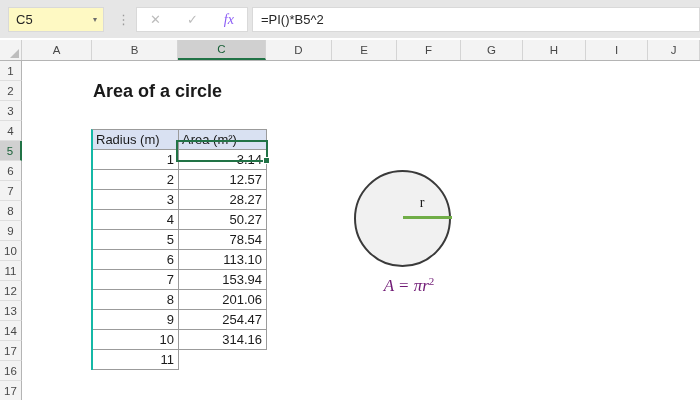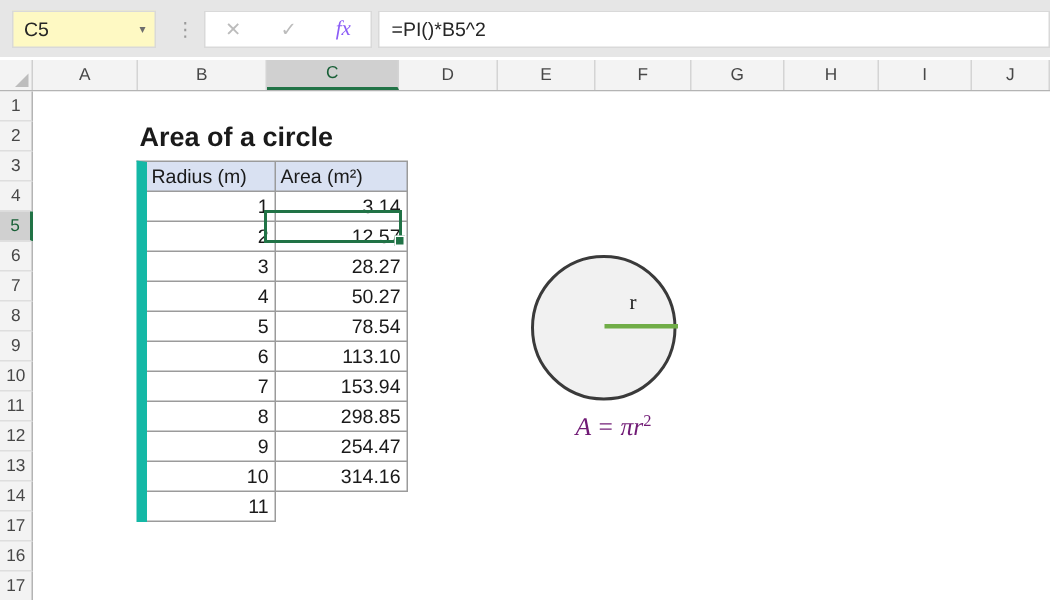--- a/index.html
+++ b/index.html
@@ -40,22 +40,22 @@
       border-bottom:1px solid #dedede;display:flex;align-items:center;justify-content:center;
       font-size:11.5px;color:#474747;cursor:default}
   .rh.sel{background:#d0d0d0;border-right:2px solid #217346;color:#175f36}
 
   
   .cells{position:absolute;left:22px;top:61px;width:678px;height:339px;background:#fff}
   .title{position:absolute;left:71px;top:20px;height:20px;line-height:20px;
          font-weight:bold;font-size:18px;color:#1a1a1a;white-space:nowrap}
 
   
-  .xl-table{position:absolute;left:69px;top:46px;border-top:1px solid #9b9b9b;
-            border-left:7px solid #14b8a6}
+  .xl-table{position:absolute;left:69px;top:68px;border-top:1px solid #9b9b9b;
+            border-left:2px solid #14b8a6}
   .xl-tr{display:flex;height:20px}
   .xl-td{box-sizing:border-box;border-right:1px solid #9b9b9b;border-bottom:1px solid #9b9b9b;
          font-size:13px;color:#1a1a1a;display:flex;align-items:center;white-space:nowrap}
   .xl-td.cb{width:86px}
   .xl-td.cc{width:88px}
   .xl-th{background:#d9e1f2;padding-left:3px}
   .num{justify-content:flex-end;padding-right:4px}
 
   
   .sel-box{position:absolute;left:154px;top:79px;width:92px;height:22px;
@@ -161,21 +161,21 @@
     <div class="xl-tr">
       <div class="xl-td cb num">6</div>
       <div class="xl-td cc num">113.10</div>
     </div>
     <div class="xl-tr">
       <div class="xl-td cb num">7</div>
       <div class="xl-td cc num">153.94</div>
     </div>
     <div class="xl-tr">
       <div class="xl-td cb num">8</div>
-      <div class="xl-td cc num">298.85</div>
+      <div class="xl-td cc num">201.06</div>
     </div>
     <div class="xl-tr">
       <div class="xl-td cb num">9</div>
       <div class="xl-td cc num">254.47</div>
     </div>
     <div class="xl-tr">
       <div class="xl-td cb num">10</div>
       <div class="xl-td cc num">314.16</div>
     </div>
     <div class="xl-tr">

